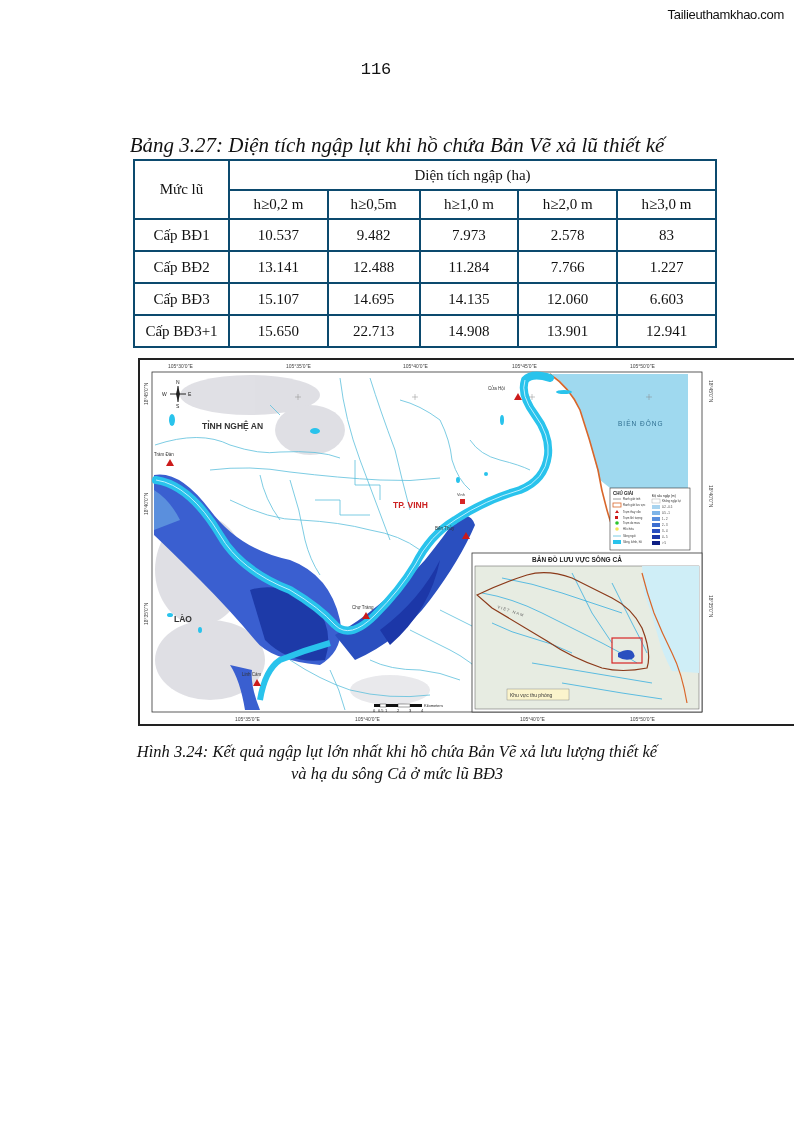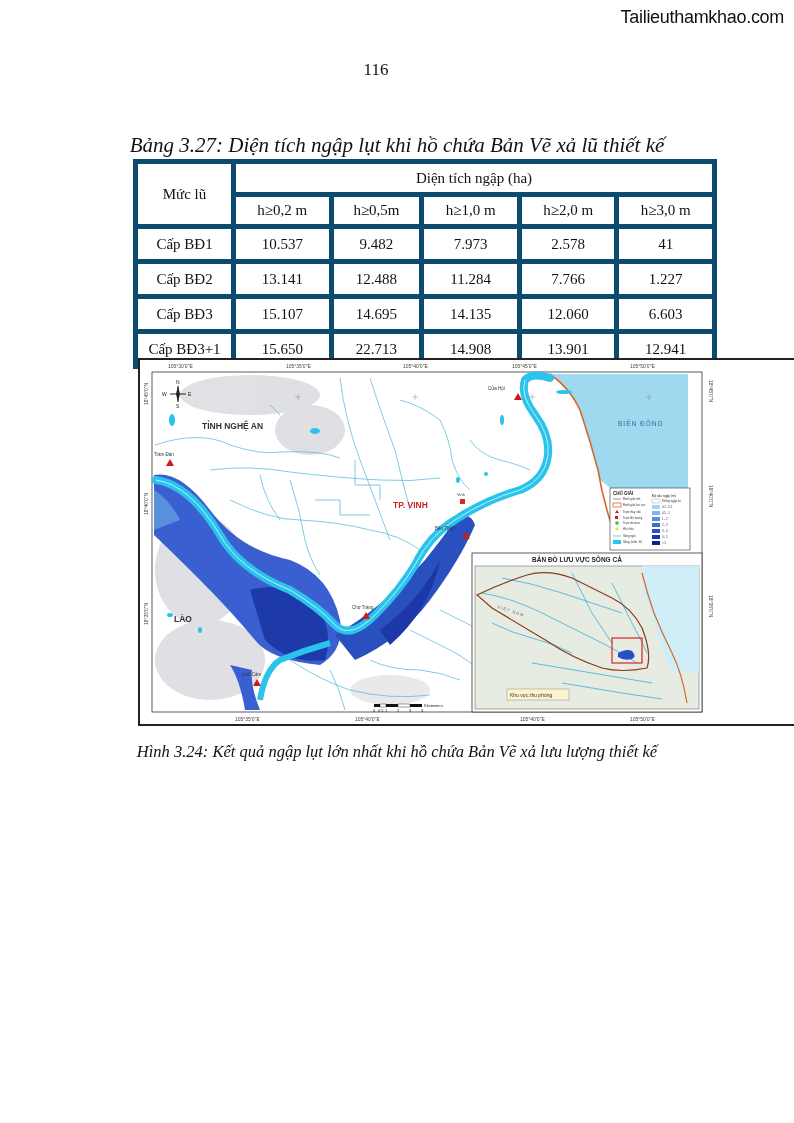--- a/index.html
+++ b/index.html
@@ -1,21 +1,21 @@
 <!DOCTYPE html>
 <html><head>
 <meta charset="utf-8">
 <style>
   html, body { margin:0; padding:0; background:#ffffff; }
   body { width:794px; height:1123px; position:relative; overflow:hidden; font-family:"Liberation Serif", serif; color:#111; }
-  .watermark { position:absolute; top:7px; right:10px; font-family:"Liberation Sans", sans-serif; font-size:18px; color:#111; letter-spacing:-0.3px; }
-  .page-number { position:absolute; top:60px; left:0; width:752px; text-align:center; font-size:17px; }
+  .watermark { position:absolute; top:7px; right:10px; font-family:"Liberation Sans", sans-serif; font-size:13px; color:#111; letter-spacing:-0.3px; }
+  .page-number { position:absolute; top:60px; left:0; width:752px; text-align:center; font-size:17px;font-family:Liberation Mono, monospace; }
   .table-caption { position:absolute; top:133px; left:0; width:794px; text-align:center; font-size:21px; font-style:italic; }
   table.data { position:absolute; top:159px; left:133px; width:584px; border-collapse:collapse; font-size:15px; }
-  table.data td, table.data th { border:5px solid #0c4a6e; text-align:center; font-weight:normal; padding:0; }
+  table.data td, table.data th { border:2px solid #0c4a6e; text-align:center; font-weight:normal; padding:0; }
   table.data tr.hdr1 th { height:28px; }
   table.data tr.hdr2 th { height:27px; }
   table.data tbody td { height:30px;margin-top:16px; }
   table.data th.mucl { width:93px; }
   .figure { position:absolute; top:358px; left:138px; width:682px; height:368px; border:2px solid #222; box-sizing:border-box; background:#fff; overflow:hidden; }
   .figure svg { display:block; }
   .fig-caption { position:absolute; top:741px; left:0; width:794px; text-align:center; font-size:16.5px; font-style:italic; line-height:22px; }
   .coord { font-family:"Liberation Sans", sans-serif; font-size:5px; fill:#444; }
   .lbl { font-family:"Liberation Sans", sans-serif; }
 </style>
@@ -40,21 +40,21 @@
       <th>h≥3,0 m</th>
     </tr>
   </thead>
   <tbody>
     <tr>
       <td>Cấp BĐ1</td>
       <td>10.537</td>
       <td>9.482</td>
       <td>7.973</td>
       <td>2.578</td>
-      <td>41</td>
+      <td>83</td>
     </tr>
     <tr>
       <td>Cấp BĐ2</td>
       <td>13.141</td>
       <td>12.488</td>
       <td>11.284</td>
       <td>7.766</td>
       <td>1.227</td>
     </tr>
     <tr>
@@ -269,13 +269,14 @@
       <path d="M146 100 Q155 95 160 98 Q165 103 160 106 Q152 108 146 104 Z" fill="#2a4fbf"></path>
       <text class="lbl" x="25" y="55" font-size="4" fill="#666" letter-spacing="1.2" transform="rotate(18 25 55)">VIỆT NAM</text>
       <rect x="35" y="136" width="62" height="11" fill="#fbf4cc" stroke="#777" stroke-width="0.4"></rect>
       <text class="lbl" x="38" y="144" font-size="5" fill="#333">Khu vực thu phóng</text>
     </g>
   </svg>
 </div>
 
 <div class="fig-caption">
   <div>Hình 3.24: Kết quả ngập lụt lớn nhất khi hồ chứa Bản Vẽ xả lưu lượng thiết kế</div>
+  <div>và hạ du sông Cả ở mức lũ BĐ3</div>
 </div>
 
 </body></html>

